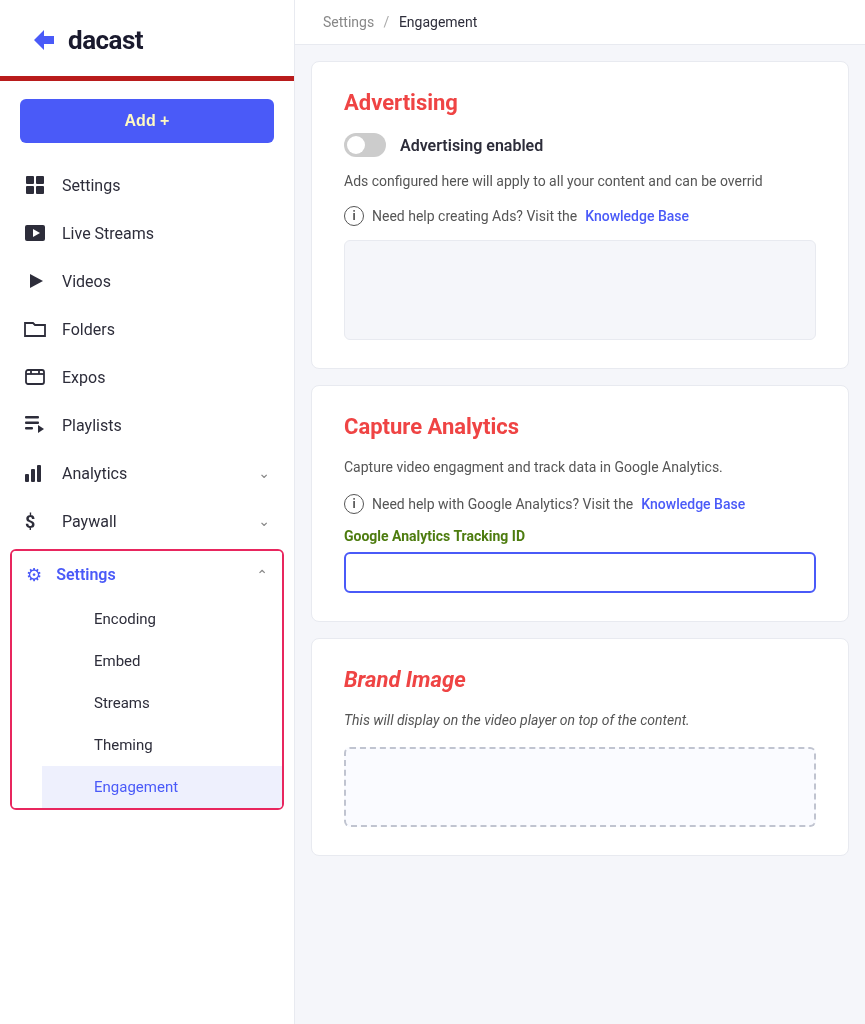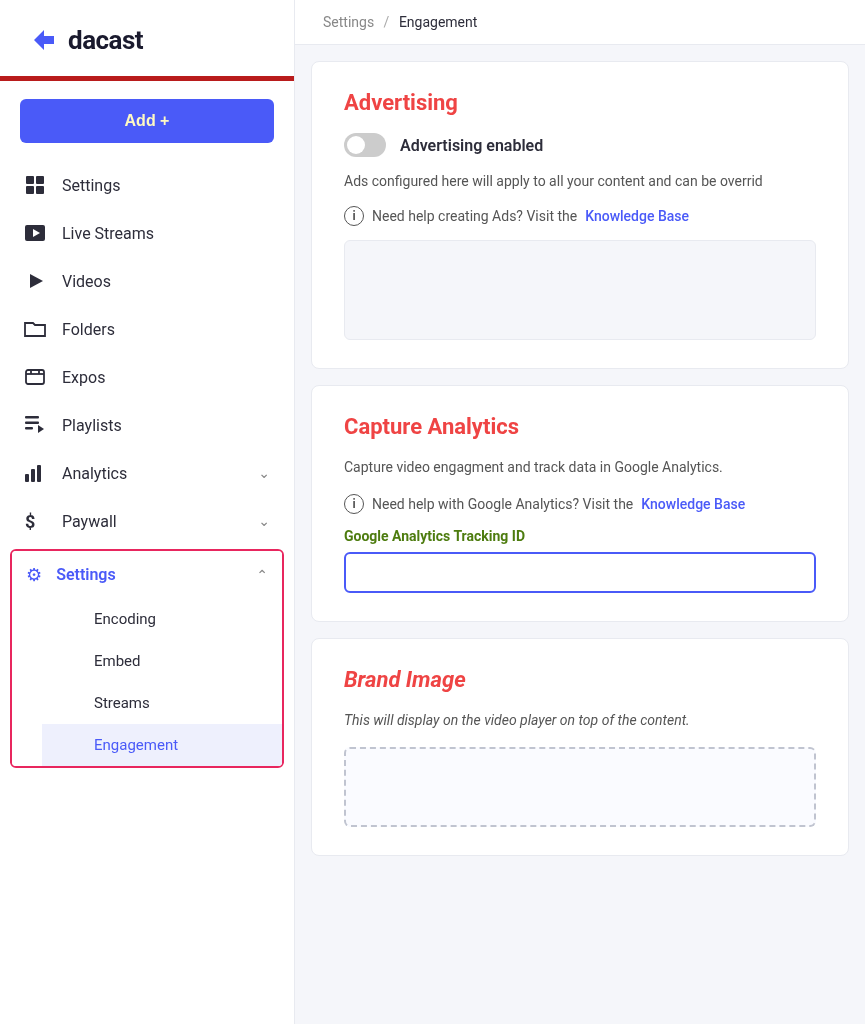--- a/index.html
+++ b/index.html
@@ -360,20 +360,21 @@
   <div class="settings-section">
     <div class="settings-header">
       <span class="gear-icon">⚙</span>
       <span class="settings-label">Settings</span>
       <span class="chevron-up">⌃</span>
     </div>
     <div class="settings-sub-items">
       <span class="settings-sub-item">Encoding</span>
       <span class="settings-sub-item">Embed</span>
       <span class="settings-sub-item">Streams</span>
+      <span class="settings-sub-item">Theming</span>
       <span class="settings-sub-item active">Engagement</span>
     </div>
   </div>
 </nav>
 
 <div class="main-content">
 
   <div class="breadcrumb">
     <span>Settings</span>
     <span class="bc-separator">/</span>

